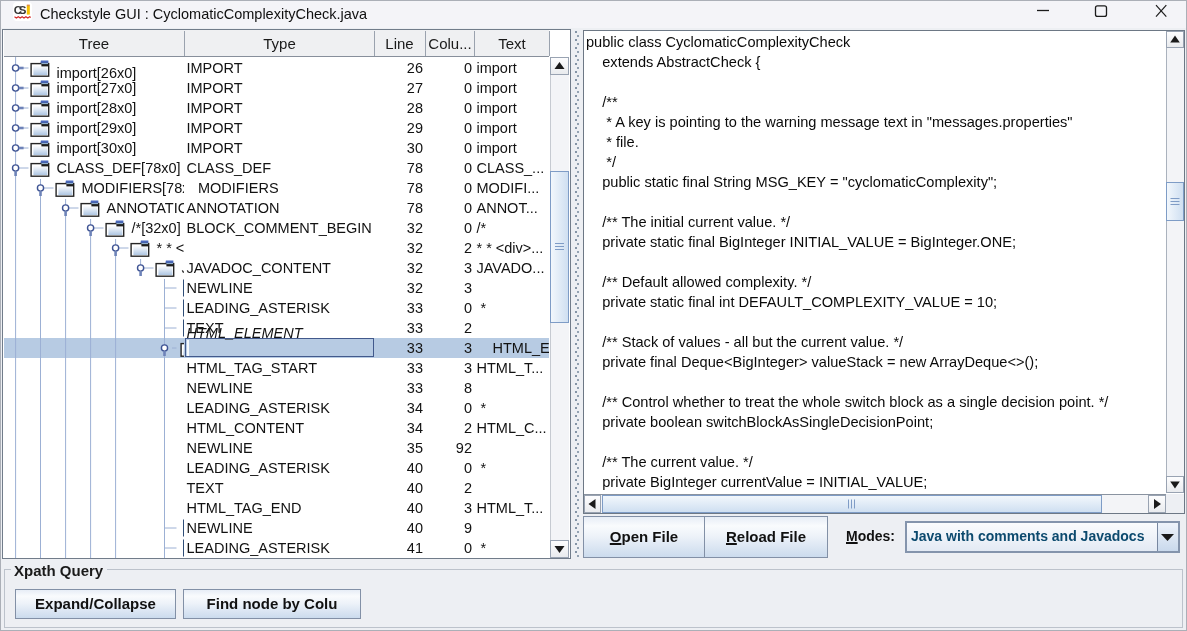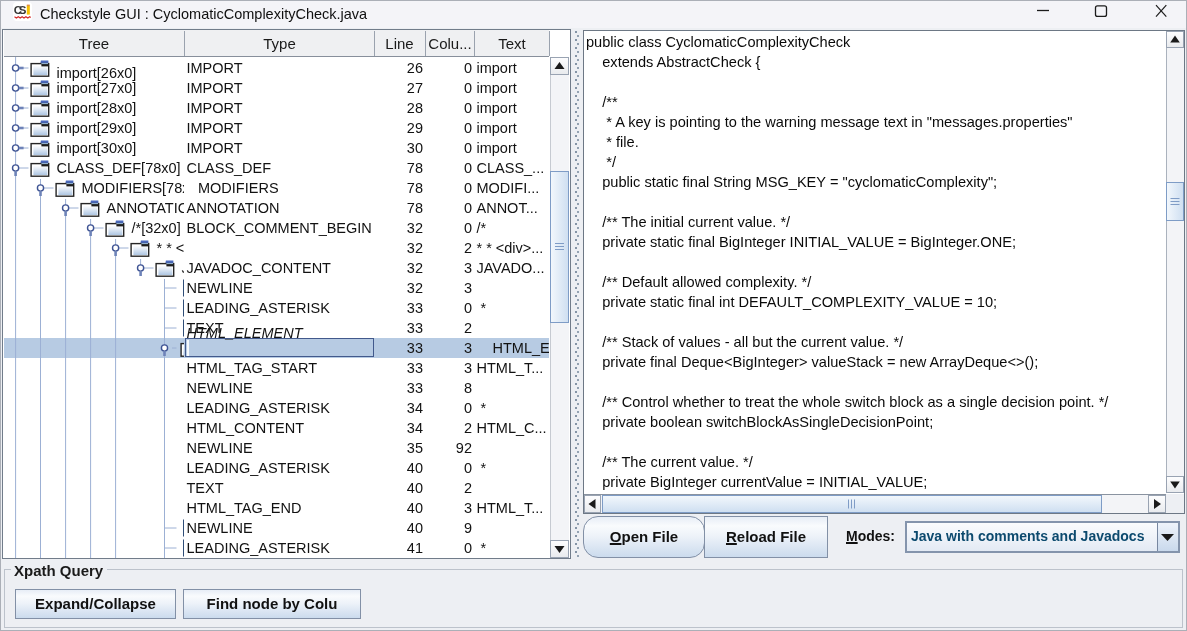--- a/index.html
+++ b/index.html
@@ -338,21 +338,21 @@
 <svg class="abs" style="left:846px;top:495px;" width="12" height="18">
   <g stroke="#7f9cc6" stroke-width="1">
       <line x1="2.5" y1="4.5" x2="2.5" y2="13.5"></line>
       <line x1="5.5" y1="4.5" x2="5.5" y2="13.5"></line>
       <line x1="8.5" y1="4.5" x2="8.5" y2="13.5"></line>
     </g>
 </svg>
 
 <div class="abs" style="left:1166px;top:494px;width:18px;height:19px;background:#edeff3;"></div>
 
-<div class="btn" style="left:583px;top:516px;width:122px;height:42px;line-height:40px;border-radius:15px;"><u>O</u>pen File</div>
+<div class="btn" style="left:583px;top:516px;width:122px;height:42px;line-height:40px;"><u>O</u>pen File</div>
 <div class="btn" style="left:704px;top:516px;width:124px;height:42px;line-height:40px;"><u>R</u>eload File</div>
 <div class="abs bold" style="left:846px;top:528px;font-size:14px;color:#111;"><u>M</u>odes:</div>
 <div class="abs" style="left:905px;top:521px;width:275px;height:32px;border:2px solid #8494ac;box-sizing:border-box;background:linear-gradient(180deg,#fafbfd,#e3eaf4);"></div>
 <div class="abs bold" style="left:911px;top:528px;font-size:14px;color:#0c4a6e;">Java with comments and Javadocs</div>
 <div class="abs" style="left:1157px;top:523px;width:21px;height:28px;border-left:1px solid #7787a0;box-sizing:border-box;background:linear-gradient(180deg,#eef3fa,#c9d9ec);"></div>
 <svg class="abs" style="left:1157px;top:523px;" width="21" height="28">
     <polygon points="4,11 17,11 10.5,18" fill="#1a1a1a"></polygon>
   </svg>
 
 <div class="abs" style="left:0;top:560px;width:1187px;height:71px;background:#edeff3;"></div>

